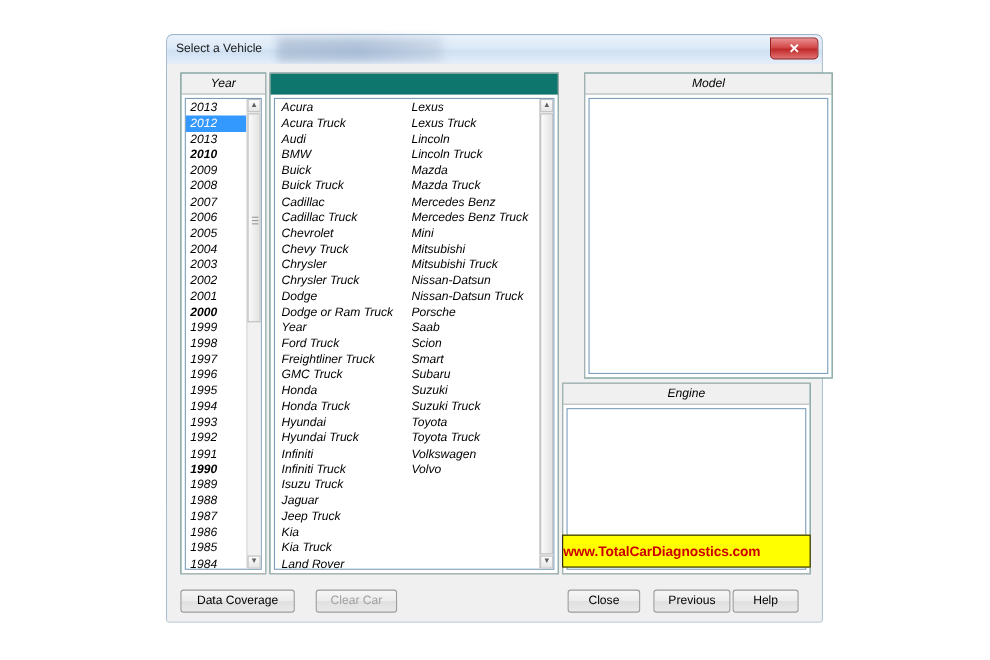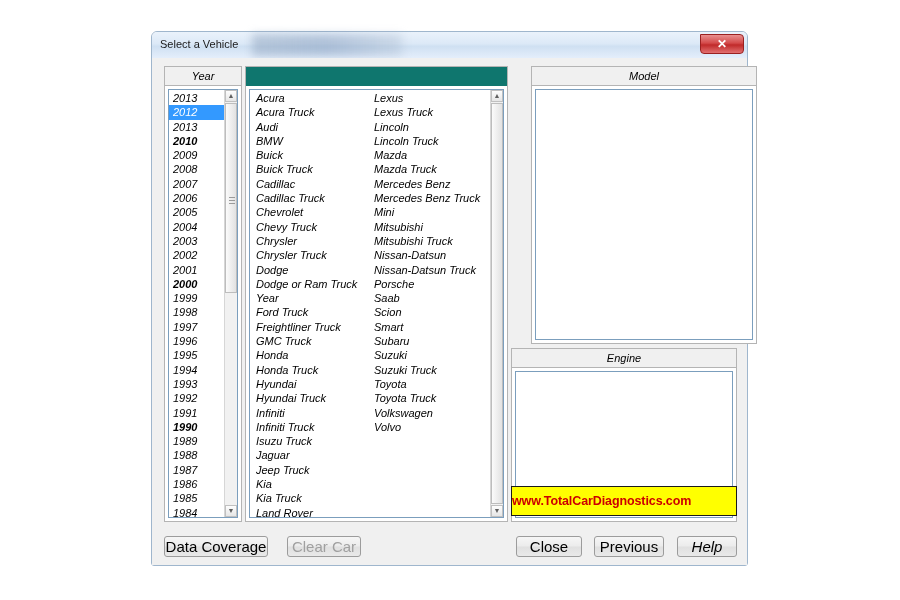--- a/index.html
+++ b/index.html
@@ -204,34 +204,34 @@
     text-align: left;
     letter-spacing: -0.1px;
   }
   
   .btn {
     position: absolute;
     height: 21px;
     background: linear-gradient(to bottom, #f6f6f6 0%, #ececec 48%, #e0e0e0 52%, #e9e9e9 100%);
     border: 1px solid #9c9c9c;
     border-radius: 3px;
-    font-size: 15px;
+    font-size: 11px;
     color: #000;
     line-height: 19px;
     text-align: center;
     box-sizing: border-box;
     cursor: pointer;
   }
   .btn.disabled { color: #a0a0a0; }
   #btn-data-coverage { left: 12px;  top: 478px; width: 104px; }
   #btn-clear-car     { left: 135px; top: 478px; width: 74px; }
   #btn-ok            { left: 285px; top: 478px; width: 66px; margin-top: 44px; }
   #btn-close         { left: 364px; top: 478px; width: 66px; }
   #btn-previous      { left: 442px; top: 478px; width: 70px; }
-  #btn-help          { left: 525px; top: 478px; width: 60px; font-style: italic; }
+  #btn-help          { left: 514px; top: 478px; width: 60px; }
 
   
   .smudge {
     position: absolute;
     left: 100px;
     top: 2px;
     width: 150px;
     height: 22px;
     background: linear-gradient(to right, rgba(150,170,195,0.55), rgba(120,145,180,0.45), rgba(170,185,205,0.35));
     filter: blur(4px);

